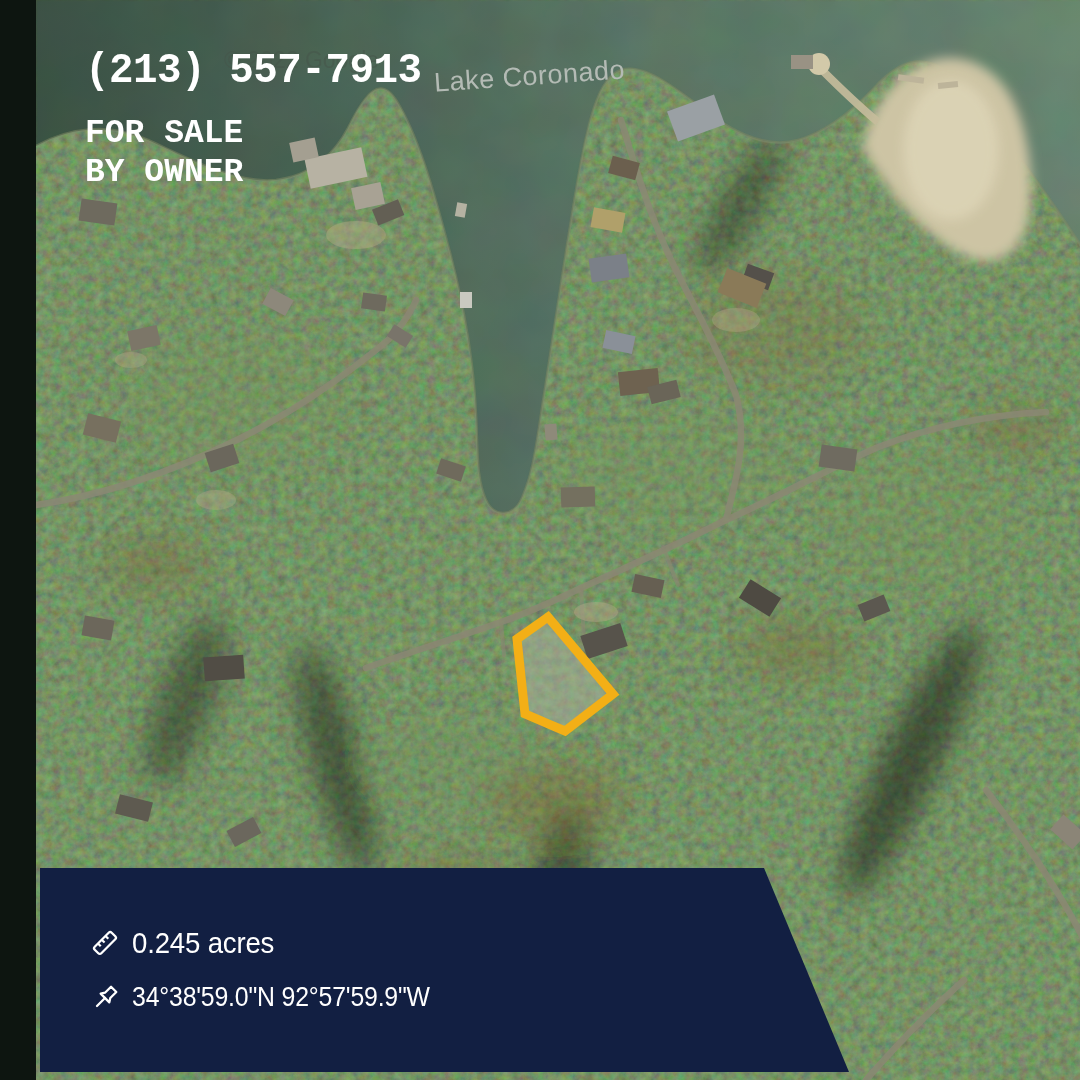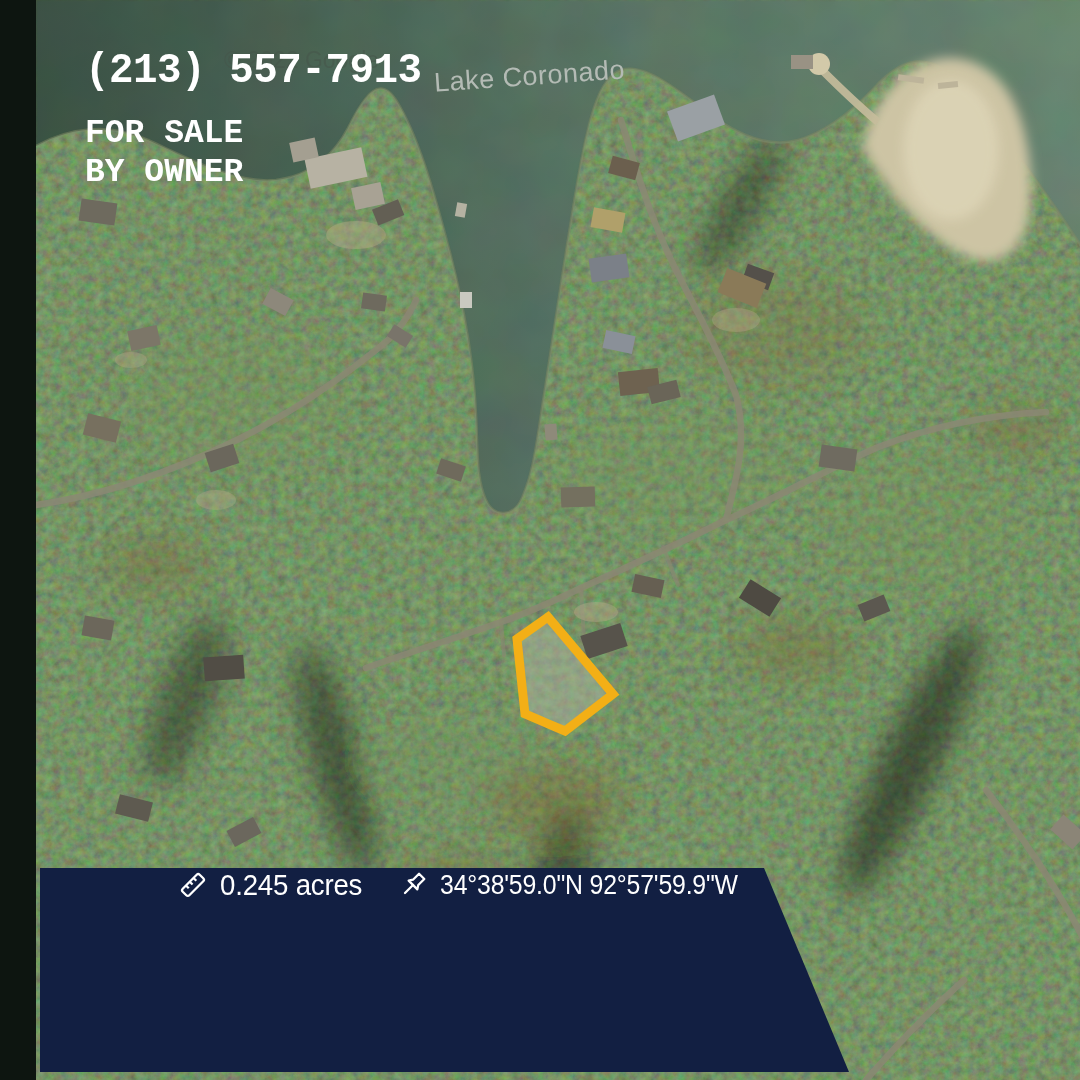--- a/index.html
+++ b/index.html
@@ -22,21 +22,21 @@
   .sale-block{
     margin-top:20px;font-size:34px;font-weight:700;line-height:39px;
     transform:scaleX(.97);transform-origin:left top;letter-spacing:0;
   }
 
   
   .info-panel{
     position:absolute;left:4px;top:868px;width:812px;height:204px;
     background:#121F42;
     clip-path:polygon(0 0,724px 0,809px 204px,0 204px);
-    display:flex;flex-direction:row;justify-content:center;
+    display:flex;flex-direction:column;justify-content:center;
     gap:21px;padding-left:48px;box-sizing:border-box;
     color:#ffffff;
   }
   .panel-row{display:flex;align-items:center;height:34px;}
   .panel-icon{width:34px;height:34px;flex:0 0 34px;display:flex;align-items:center;justify-content:center;}
   .panel-icon svg{display:block;}
   .panel-text{
     margin-left:10px;font-size:30px;font-weight:400;letter-spacing:-0.2px;
     transform:scaleX(.92);transform-origin:left center;white-space:nowrap;
   }

